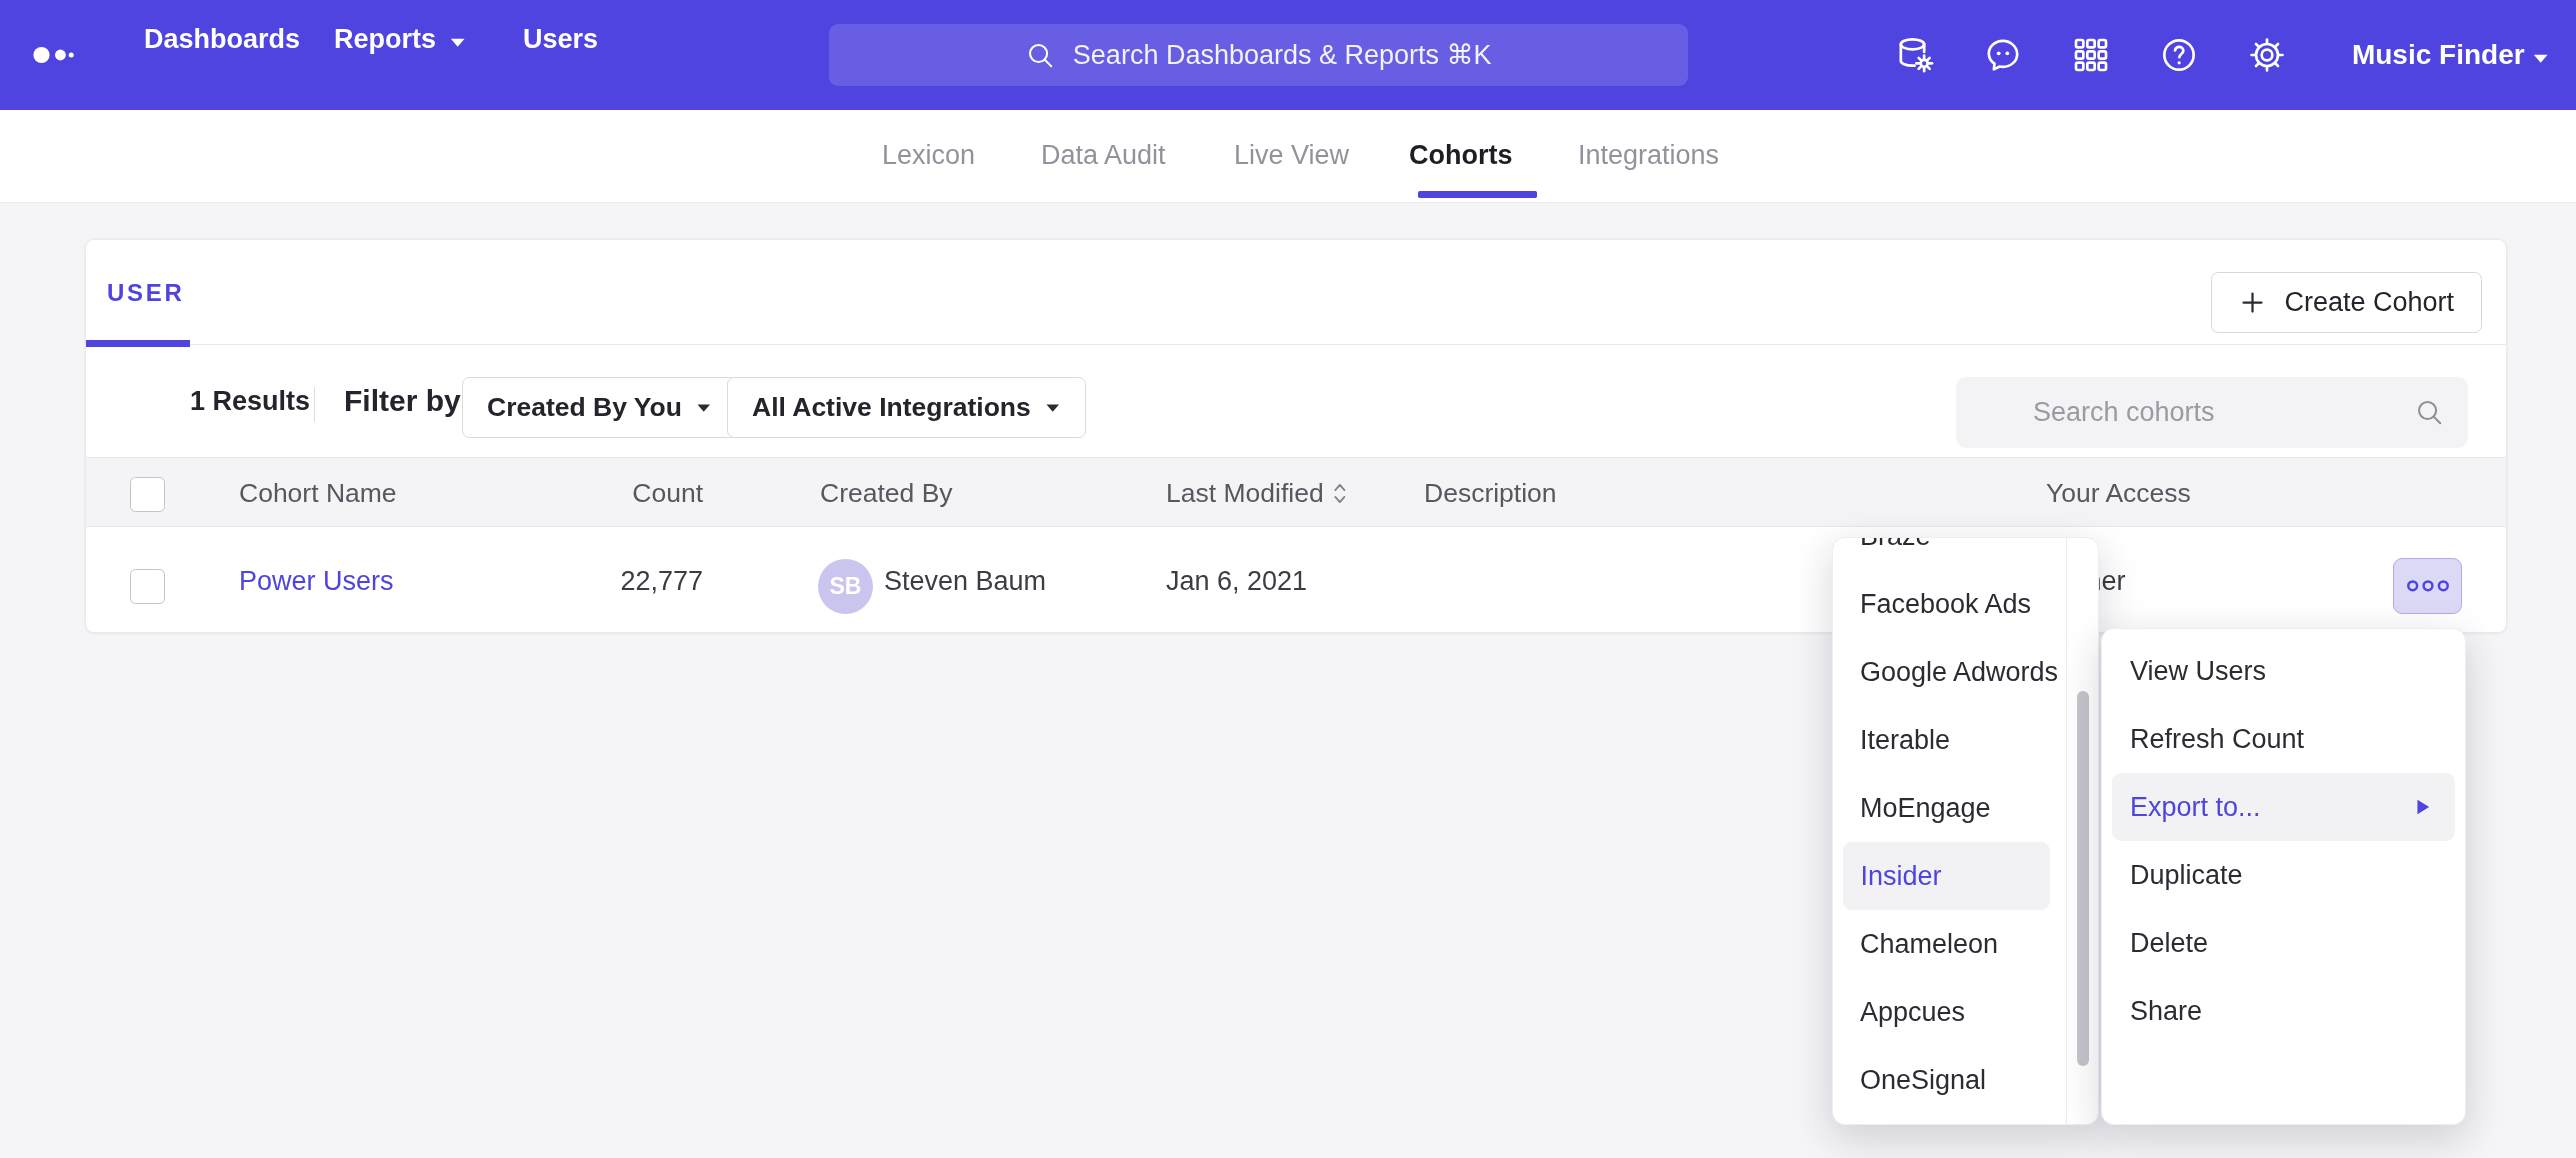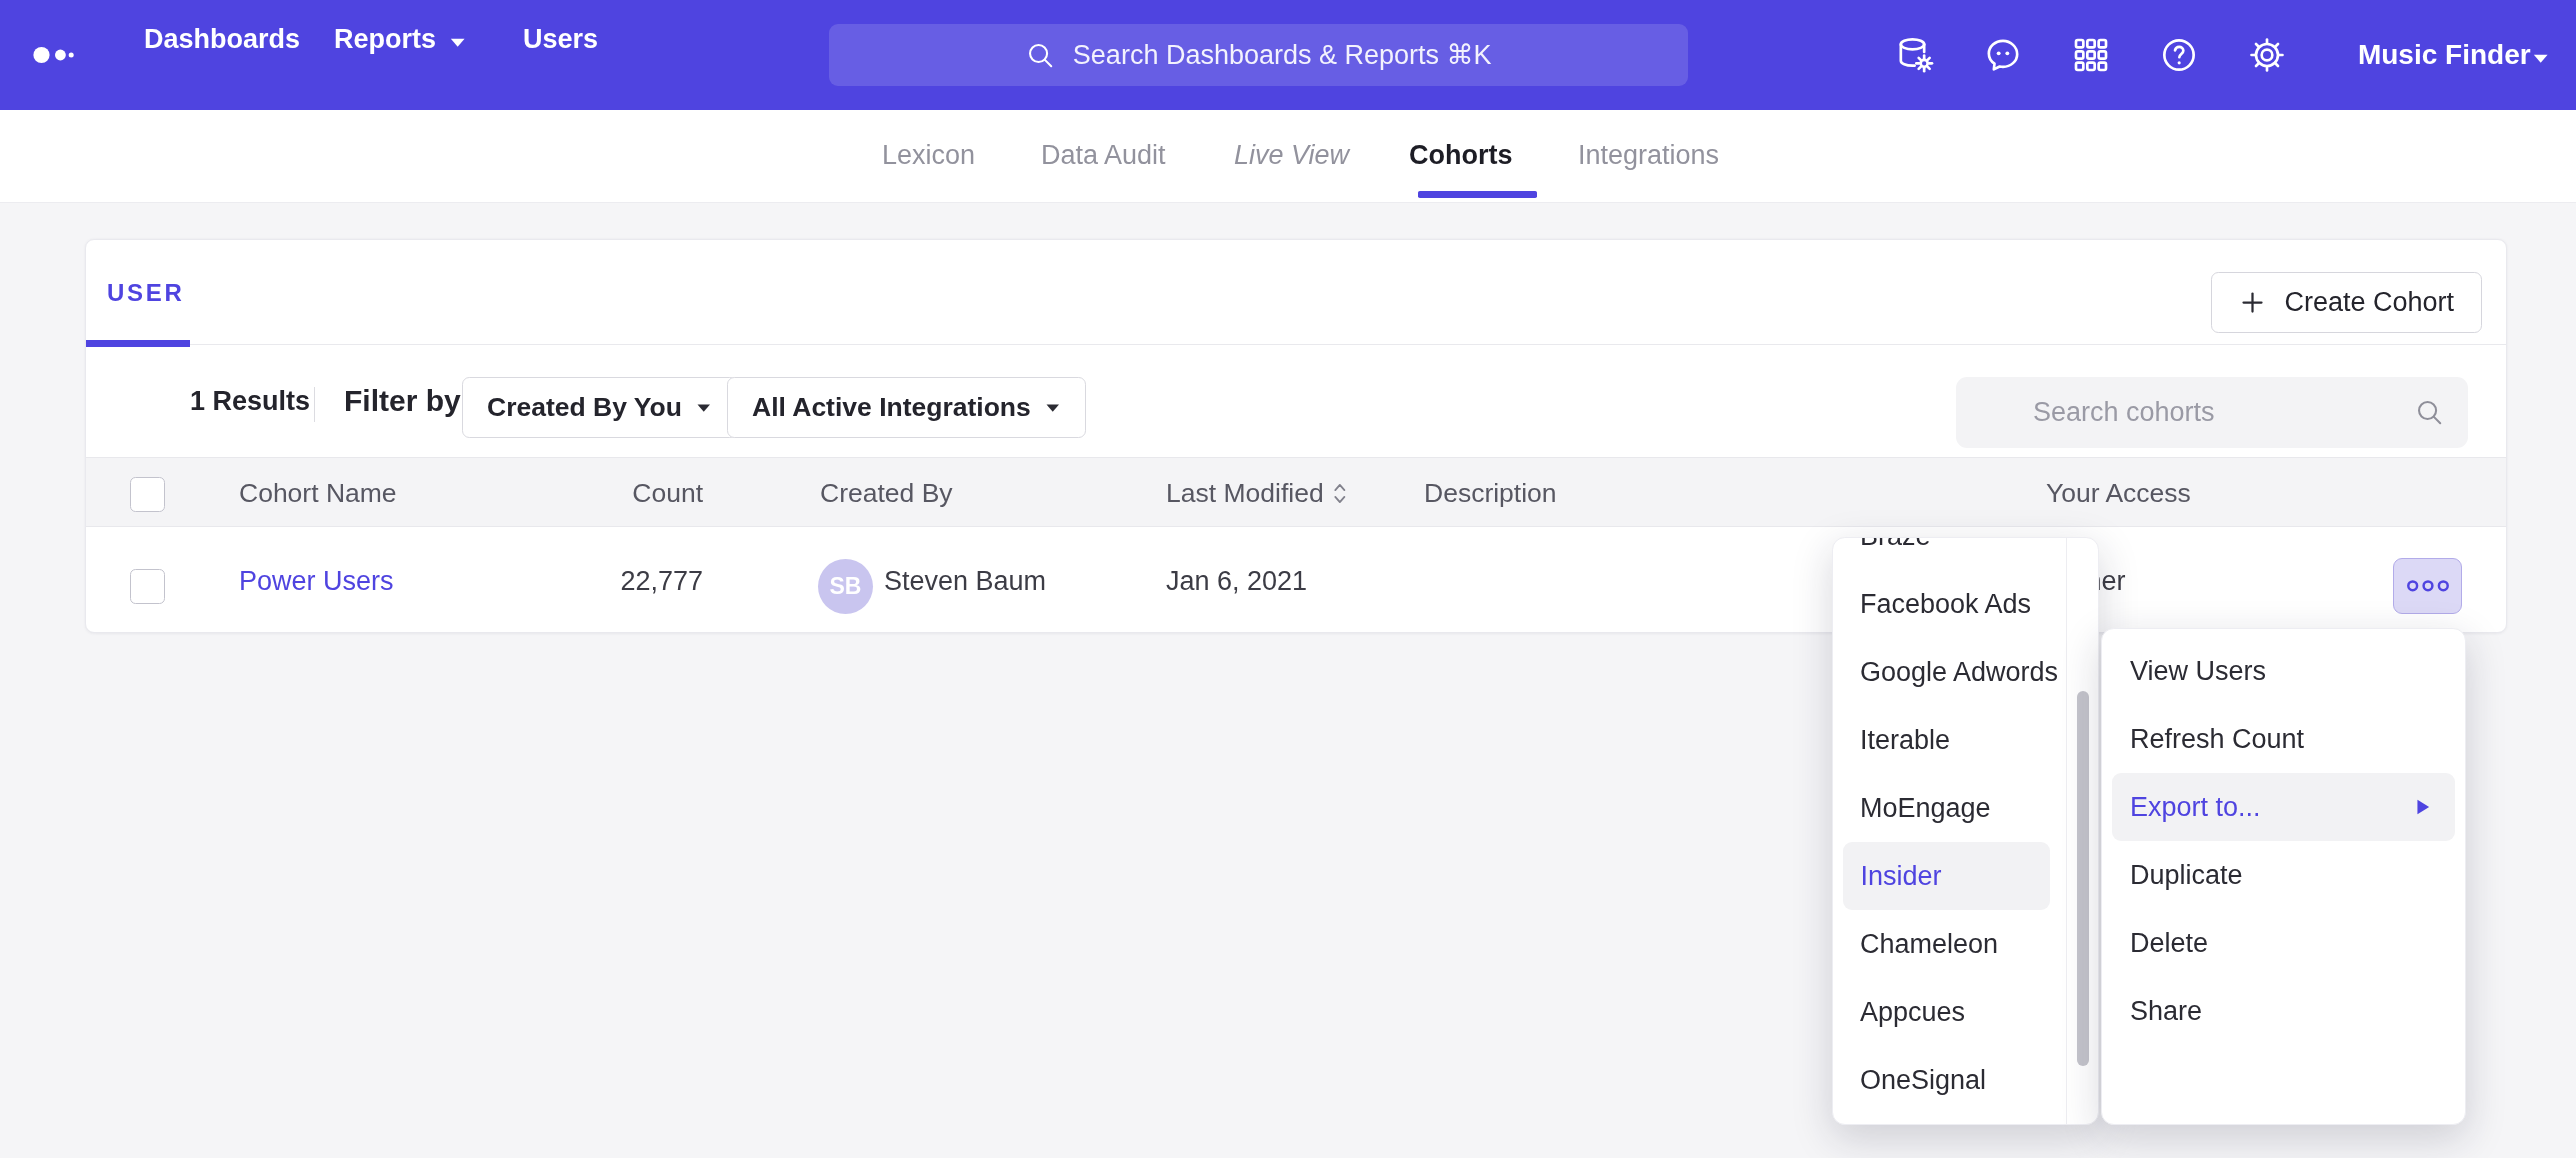--- a/index.html
+++ b/index.html
@@ -19,27 +19,27 @@
   .nav-item{position:absolute;top:0;height:78px;display:flex;align-items:center;gap:12.8px;
     font-size:27px;font-weight:700;color:#fff;cursor:pointer;}
   .nav-item.n0{left:144px;} .nav-item.n1{left:334px;} .nav-item.n2{left:523px;}
   .caret{display:inline-block;}
   .nav-search{position:absolute;left:829px;top:24px;width:859px;height:62px;border-radius:9px;
     background:rgba(255,255,255,0.14);display:flex;align-items:center;justify-content:center;gap:16.4px;
     color:rgba(255,255,255,0.92);font-size:27px;cursor:text;}
   .nav-icons{position:absolute;right:0;top:0;height:110px;display:flex;align-items:center;}
   .icon-btn{width:40px;height:40px;margin:0 24px;color:#fff;cursor:pointer;display:flex;align-items:center;justify-content:center;}
   .icon-btn svg{width:40px;height:40px;}
-  .project{position:absolute;right:27px;top:0;height:110px;display:flex;align-items:center;gap:1px;
+  .project{position:absolute;right:27px;top:0;height:110px;display:flex;align-items:center;gap:7px;
     font-size:28px;font-weight:700;cursor:pointer;}
 
   
   .tabsbar{position:absolute;left:0;top:110px;width:2576px;height:93px;background:#fff;border-bottom:0.9px solid #ececf0;z-index:5;}
   .tab{position:absolute;top:0;height:91px;display:flex;align-items:center;font-size:27px;color:#92929d;cursor:pointer;}
-  .tab.t0{left:882px;} .tab.t1{left:1041px;} .tab.t2{left:1234px;font-style:italic;} .tab.t3{left:1409px;} .tab.t4{left:1578px;}
+  .tab.t0{left:882px;} .tab.t1{left:1041px;} .tab.t2{left:1234px;} .tab.t3{left:1409px;} .tab.t4{left:1578px;}
   .tab.active{color:#1d1d25;font-weight:700;}
   .tab-underline{position:absolute;left:1418px;bottom:3.7px;width:119px;height:7.3px;background:var(--brand-purple);border-radius:1.8px;}
 
   
   .card{position:absolute;left:85px;top:239px;width:2422px;height:394px;background:var(--card-bg);
     border:0.9px solid #e9e9ee;border-radius:9px;box-shadow:0 0.9px 2.7px rgba(30,30,60,0.06);z-index:6;}
   .sec{position:absolute;left:0;width:100%;}
   .sec-user{top:0;height:105px;border-bottom:0.9px solid #e9e9ed;}
   .user-tab{position:absolute;left:21px;top:0;height:105px;display:flex;align-items:center;
     font-size:24px;font-weight:700;letter-spacing:2.7px;color:var(--brand-purple);cursor:pointer;}

